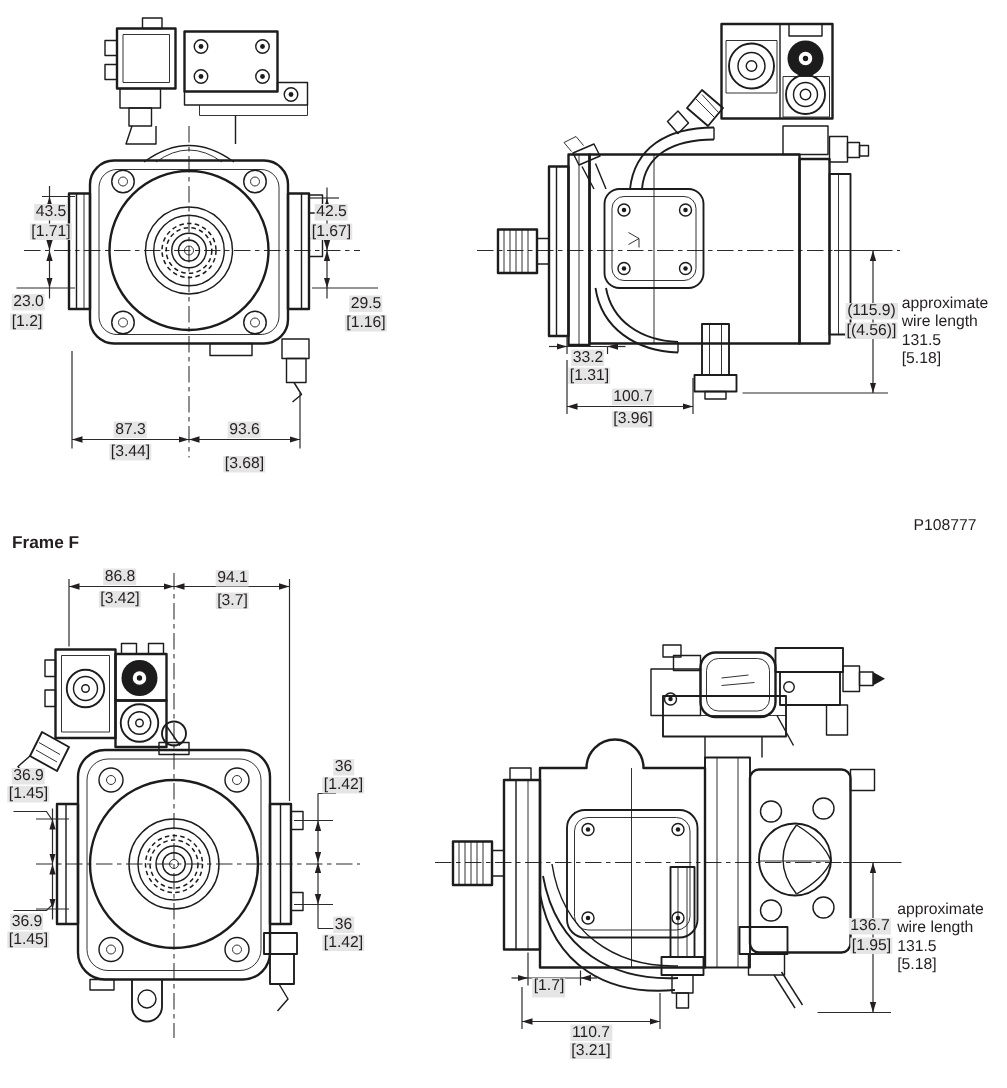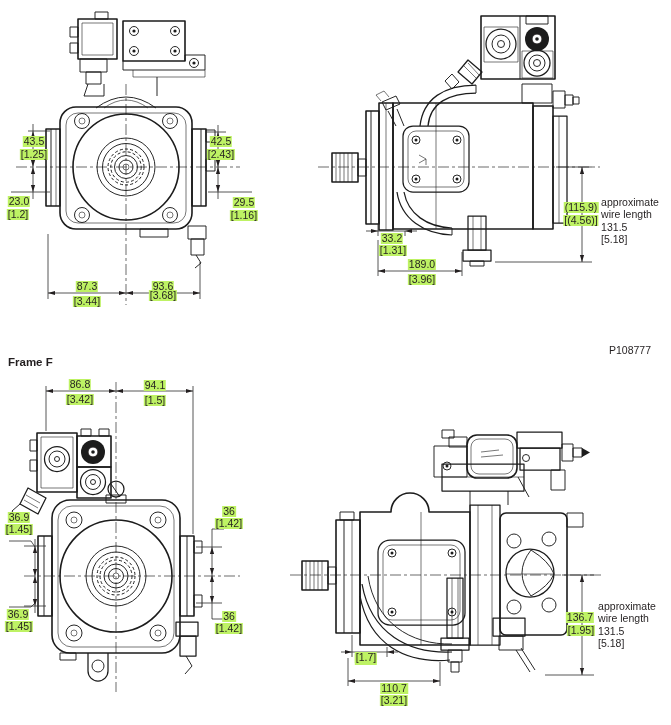--- a/index.html
+++ b/index.html
@@ -8,21 +8,21 @@
   #drawing{position:absolute;left:0;top:0;}
   .bold-ln{stroke:#1c1c1c;stroke-width:1.6;fill:none;stroke-linejoin:round;}
   .md{stroke:#1c1c1c;stroke-width:1.25;fill:none;stroke-linejoin:round;}
   .ln{stroke:#1c1c1c;stroke-width:0.95;fill:none;stroke-linejoin:round;}
   .thin{stroke-width:0.6;}
   .dark{fill:#1c1c1c;stroke:none;}
   .dim-ln{stroke:#2b2b2b;stroke-width:0.8;fill:none;}
   .cl{stroke:#2b2b2b;stroke-width:0.7;fill:none;stroke-dasharray:11 3 3 3;}
   .spl{stroke:#1c1c1c;stroke-width:1;fill:none;stroke-dasharray:3 2.2;}
   .dim{position:absolute;font-size:10.5px;line-height:1.06;white-space:nowrap;
-       transform:translateX(-50%);background:#bef264;padding:0 1px;}
+       transform:translateX(-50%);background:#e5e5e5;padding:0 1px;}
   .dim-note{position:absolute;font-size:10.5px;line-height:12.3px;text-align:left;
        transform:translateX(-50%);background:#fff;}
   .frame-label{position:absolute;font-size:11.5px;font-weight:bold;white-space:nowrap;}
   .pn{position:absolute;font-size:10.5px;white-space:nowrap;transform:translateX(-50%);}
 </style>
 </head>
 <body>
 
 <div id="canvas">
 
@@ -374,52 +374,52 @@
       <line class="dim-ln" x1="440" y1="662" x2="440" y2="686"></line>
       <line class="dim-ln" x1="348" y1="681" x2="440" y2="681" marker-start="url(#as)" marker-end="url(#ae)"></line>
       <line class="dim-ln" x1="562" y1="575" x2="594" y2="575"></line>
       <line class="dim-ln" x1="545" y1="675" x2="594" y2="675"></line>
       <line class="dim-ln" x1="582" y1="575" x2="582" y2="675" marker-start="url(#as)" marker-end="url(#ae)"></line>
     </g>
   </g>
 </svg>
 
 <div class="dim" style="left:34px;top:136px">43.5</div>
-<div class="dim" style="left:34px;top:149px">[1.25]</div>
+<div class="dim" style="left:34px;top:149px">[1.71]</div>
 <div class="dim" style="left:19px;top:196px">23.0</div>
 <div class="dim" style="left:18px;top:209px">[1.2]</div>
 <div class="dim" style="left:221px;top:136px">42.5</div>
-<div class="dim" style="left:221px;top:149px">[2.43]</div>
+<div class="dim" style="left:221px;top:149px">[1.67]</div>
 <div class="dim" style="left:244px;top:197px">29.5</div>
 <div class="dim" style="left:244px;top:210px">[1.16]</div>
 <div class="dim" style="left:87px;top:281px">87.3</div>
 <div class="dim" style="left:87px;top:296px">[3.44]</div>
 <div class="dim" style="left:163px;top:281px">93.6</div>
-<div class="dim" style="left:163px;top:290px">[3.68]</div>
+<div class="dim" style="left:163px;top:304px">[3.68]</div>
 
 <div class="dim" style="left:392px;top:233px">33.2</div>
 <div class="dim" style="left:393px;top:245px">[1.31]</div>
-<div class="dim" style="left:422px;top:259px">189.0</div>
+<div class="dim" style="left:422px;top:259px">100.7</div>
 <div class="dim" style="left:422px;top:274px">[3.96]</div>
 <div class="dim" style="left:581px;top:202px">(115.9)</div>
 <div class="dim" style="left:581px;top:215px">[(4.56)]</div>
 <div class="dim-note" style="left:630px;top:196px">
   <span style="display:block">approximate</span>
   <span style="display:block">wire length</span>
   <span style="display:block">131.5</span>
   <span style="display:block">[5.18]</span>
 </div>
 
 <div class="pn" style="left:630px;top:344px">P108777</div>
 <div class="frame-label" style="left:8px;top:356px">Frame F</div>
 
 <div class="dim" style="left:80px;top:379px">86.8</div>
 <div class="dim" style="left:80px;top:394px">[3.42]</div>
 <div class="dim" style="left:155px;top:380px">94.1</div>
-<div class="dim" style="left:155px;top:395px">[1.5]</div>
+<div class="dim" style="left:155px;top:395px">[3.7]</div>
 <div class="dim" style="left:19px;top:512px">36.9</div>
 <div class="dim" style="left:19px;top:524px">[1.45]</div>
 <div class="dim" style="left:18px;top:609px">36.9</div>
 <div class="dim" style="left:19px;top:621px">[1.45]</div>
 <div class="dim" style="left:229px;top:506px">36</div>
 <div class="dim" style="left:229px;top:518px">[1.42]</div>
 <div class="dim" style="left:229px;top:611px">36</div>
 <div class="dim" style="left:229px;top:623px">[1.42]</div>
 
 <div class="dim" style="left:366px;top:654px">43.2</div>

